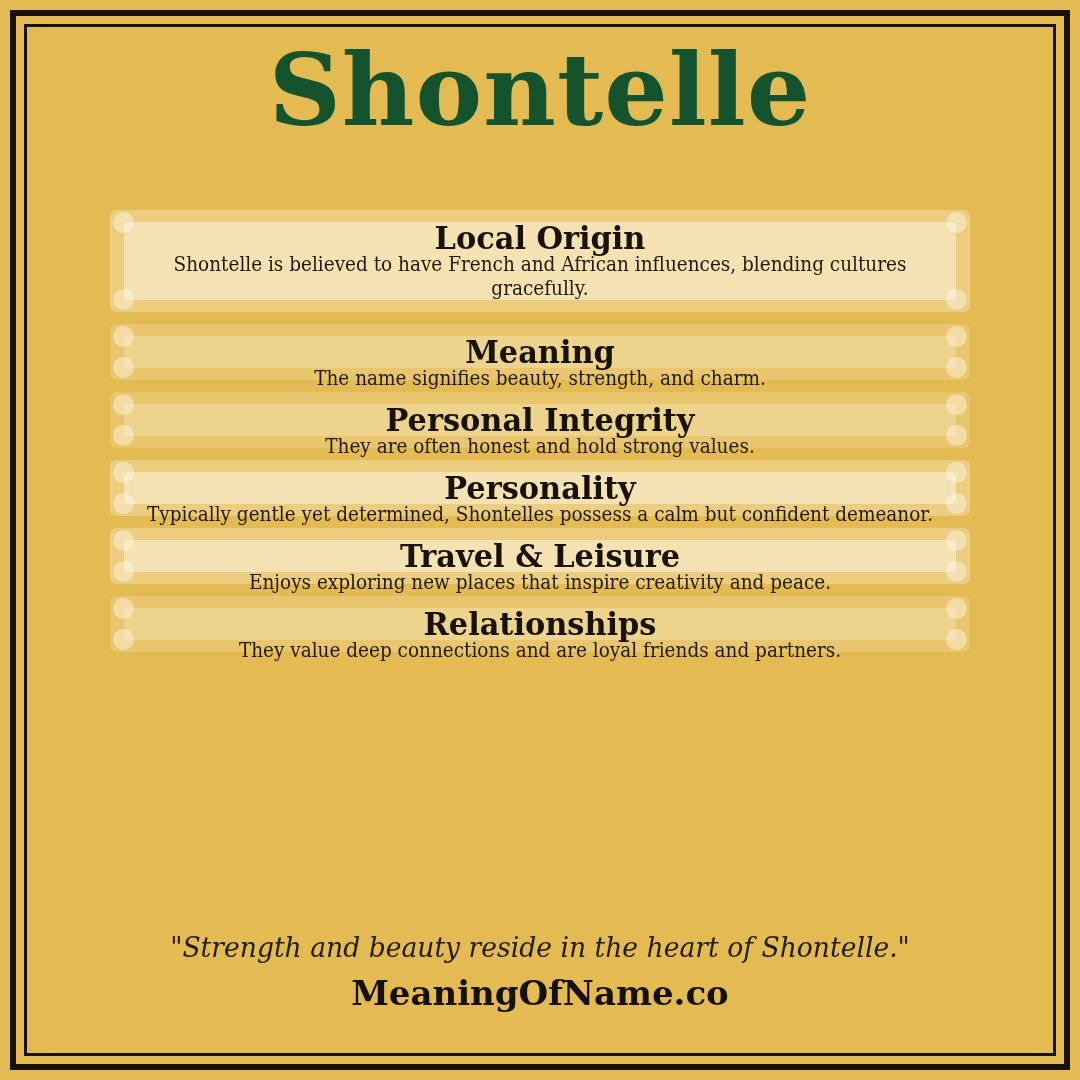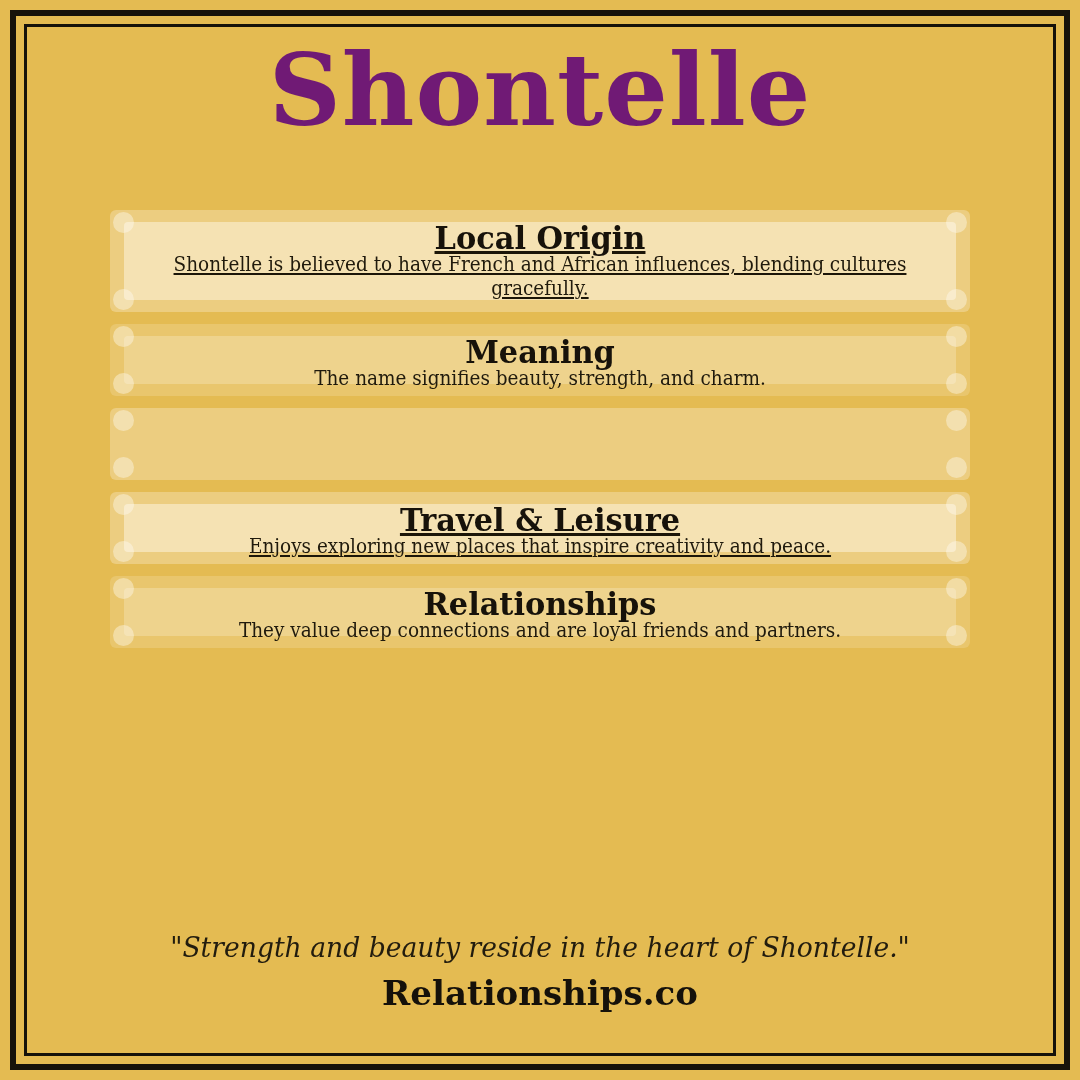--- a/index.html
+++ b/index.html
@@ -21,35 +21,35 @@
     border: 6px solid var(--frame-color);
   }
   .frame-inner {
     position: absolute; inset: 24px;
     border: 3px solid var(--frame-color);
   }
   .page-title {
     position: absolute; top: 33px; left: 0; right: 0;
     text-align: center;
     font-size: 100px; font-weight: bold; line-height: 1.15;
-    color: #701a75;
+    color: #14532d;
     letter-spacing: 1px;
   }
   .cards {
     position: absolute; top: 210px; left: 110px; right: 110px;
     display: flex; flex-direction: column; gap: 12px;
   }
   .card {
     position: relative;
     padding: 12px 14px;
     border-radius: 6px;
-    height: 72px;
+    height: 56px;
   }
   .card.tall { height: 102px; }
-  .card.light { background: rgba(255, 250, 235, 0.30); text-decoration: underline; }
+  .card.light { background: rgba(255, 250, 235, 0.30); }
   .card.light .card-inner { background: rgba(255, 250, 235, 0.47); }
   .card.dark { background: rgba(255, 250, 235, 0.18); }
   .card.dark .card-inner { background: rgba(255, 250, 235, 0.26); }
   .card-inner {
     height: 100%;
     border-radius: 4px;
     text-align: center;
     overflow: visible;
   }
   .card-heading {
@@ -116,26 +116,40 @@
     <span class="corner-dot tr"></span>
     <span class="corner-dot bl"></span>
     <span class="corner-dot br"></span>
     <div class="card-inner">
       <div class="card-heading">Meaning</div>
       <p class="card-body">The name signifies beauty, strength, and charm.</p>
     </div>
   </div>
 
 
+  <div class="card dark">
+    <span class="corner-dot tl"></span>
+    <span class="corner-dot tr"></span>
+    <span class="corner-dot bl"></span>
+    <span class="corner-dot br"></span>
+    <div class="card-inner">
+      <div class="card-heading">Personal Integrity</div>
+      <p class="card-body">They are often honest and hold strong values.</p>
+    </div>
+  </div>
 
   <div class="card light">
     <span class="corner-dot tl"></span>
     <span class="corner-dot tr"></span>
     <span class="corner-dot bl"></span>
     <span class="corner-dot br"></span>
+    <div class="card-inner">
+      <div class="card-heading">Personality</div>
+      <p class="card-body">Typically gentle yet determined, Shontelles possess a calm but confident demeanor.</p>
+    </div>
   </div>
 
   <div class="card light">
     <span class="corner-dot tl"></span>
     <span class="corner-dot tr"></span>
     <span class="corner-dot bl"></span>
     <span class="corner-dot br"></span>
     <div class="card-inner">
       <div class="card-heading">Travel &amp; Leisure</div>
       <p class="card-body">Enjoys exploring new places that inspire creativity and peace.</p>
@@ -149,13 +163,13 @@
     <span class="corner-dot br"></span>
     <div class="card-inner">
       <div class="card-heading">Relationships</div>
       <p class="card-body">They value deep connections and are loyal friends and partners.</p>
     </div>
   </div>
 
 </div>
 
 <p class="footer-quote">"Strength and beauty reside in the heart of Shontelle."</p>
-<p class="brand-name">Relationships.co</p>
+<p class="brand-name">MeaningOfName.co</p>
 
 </body></html>

